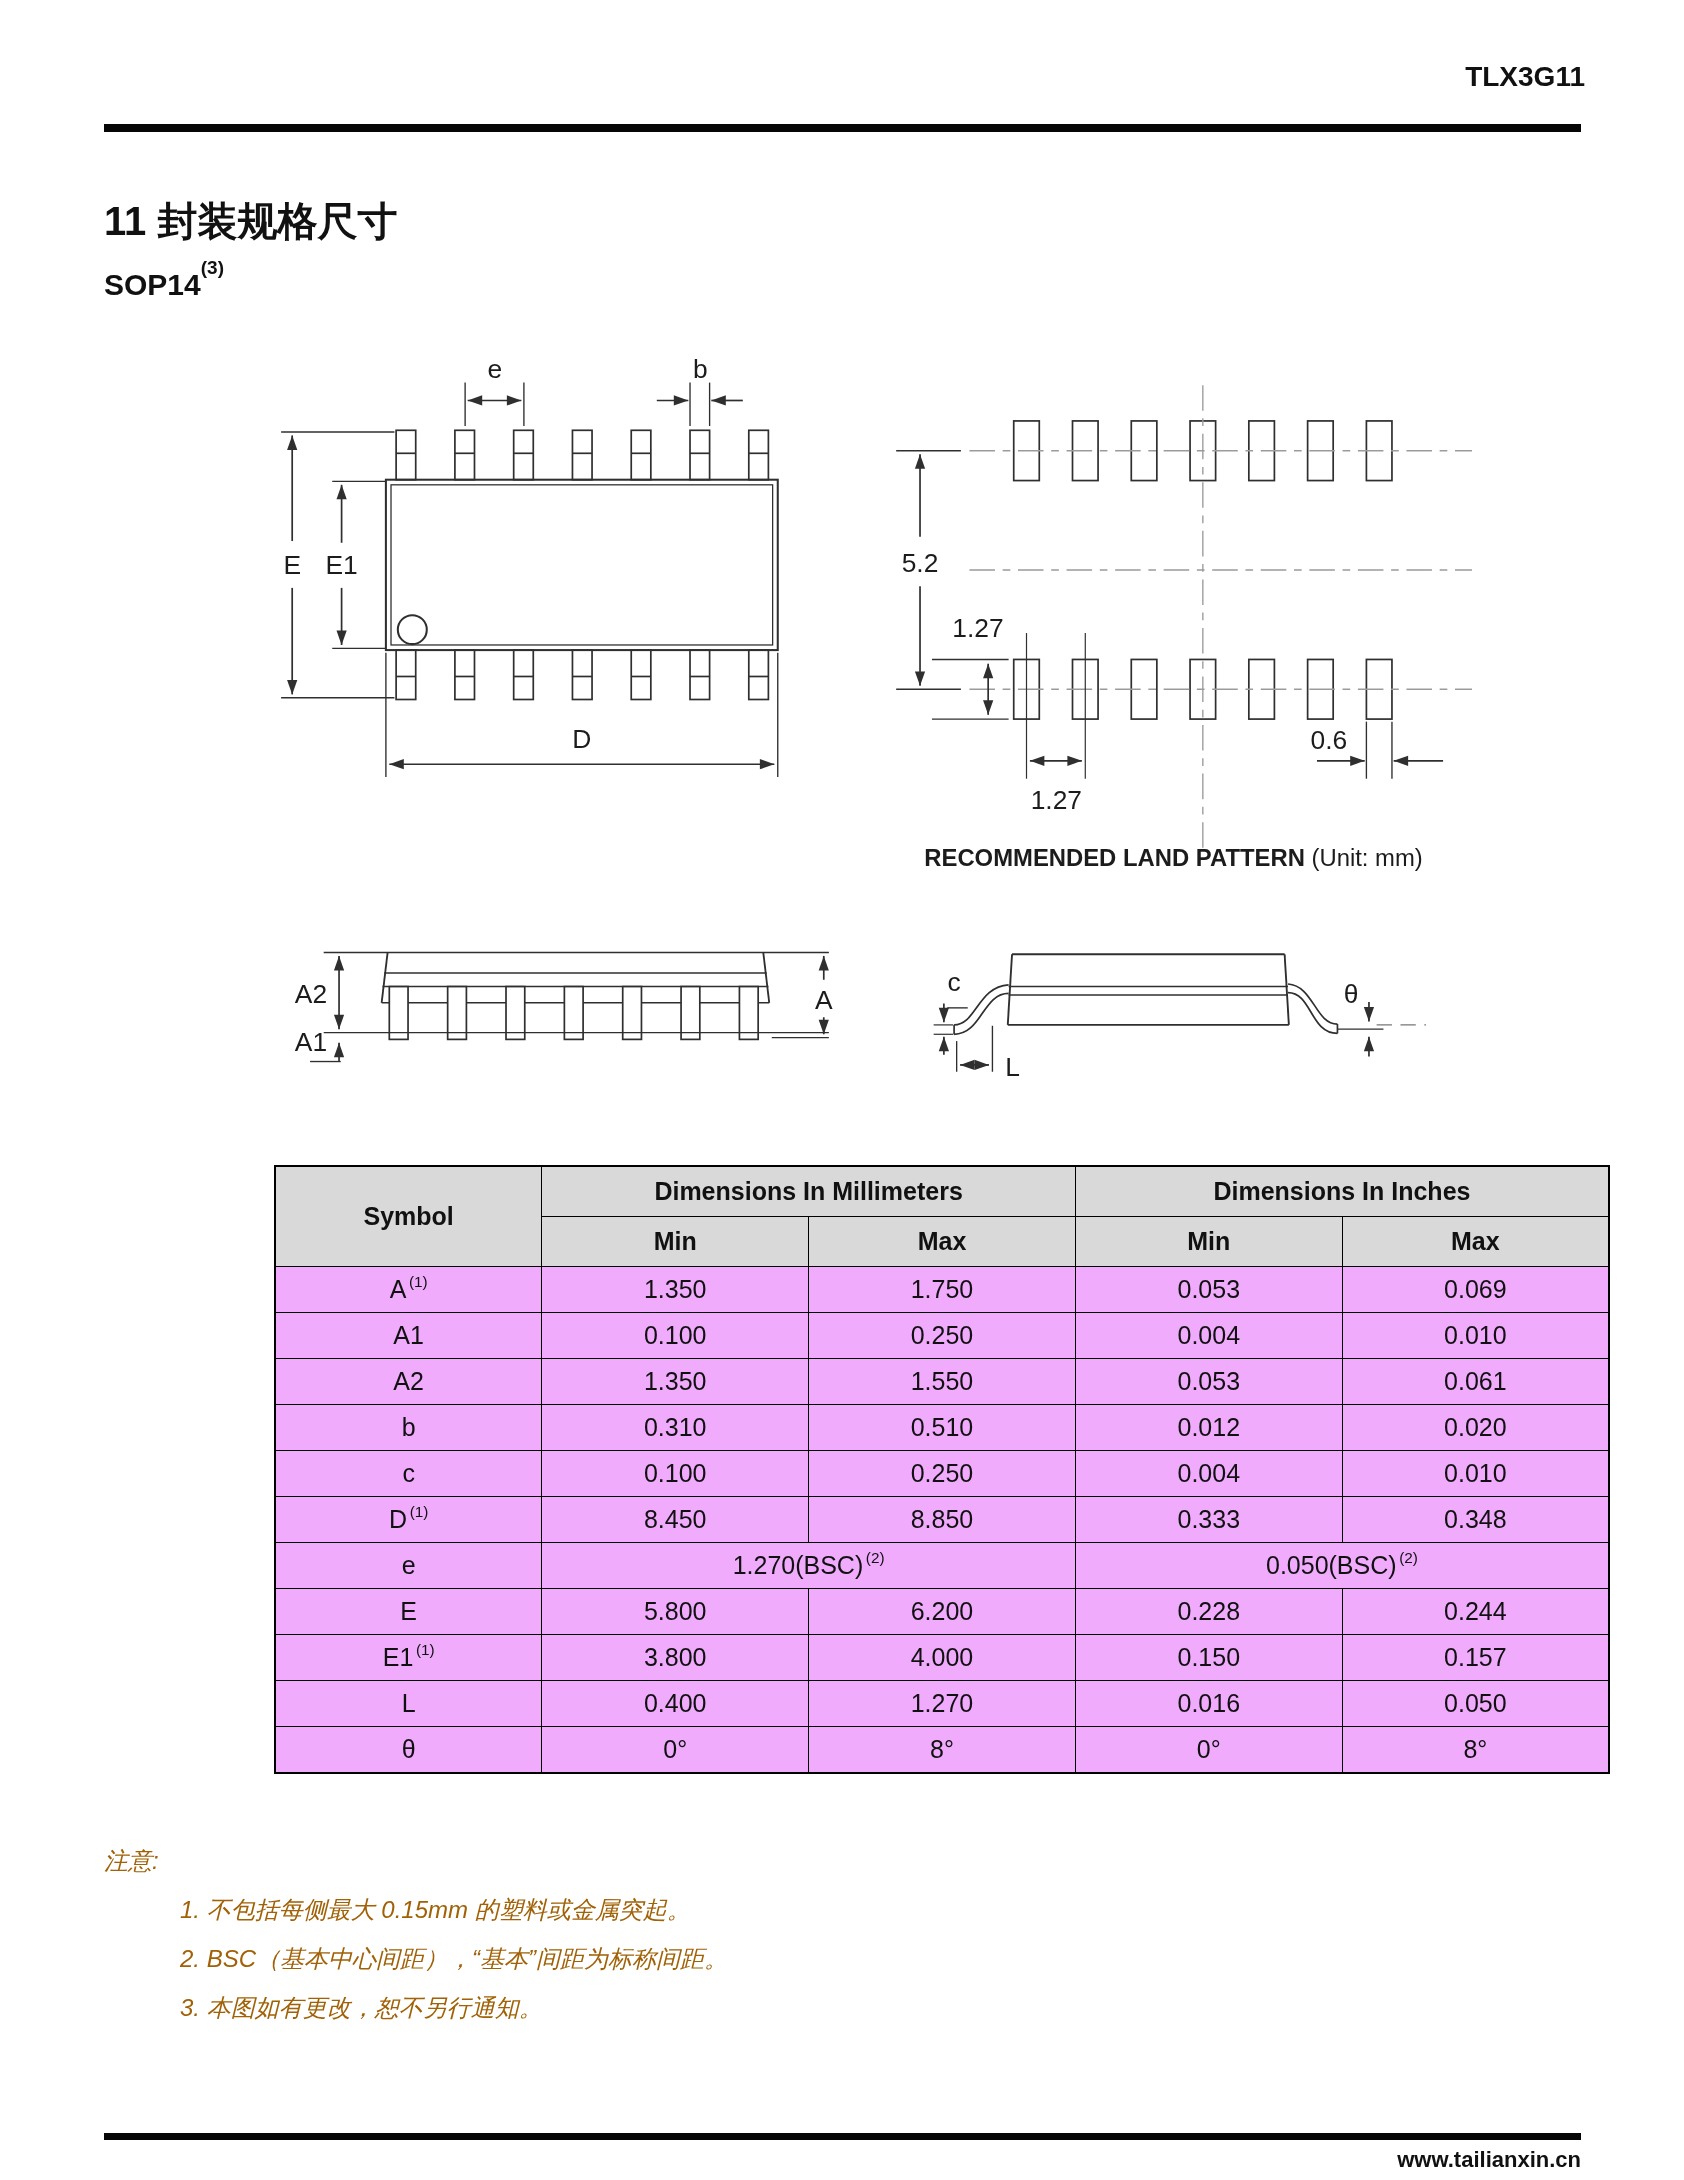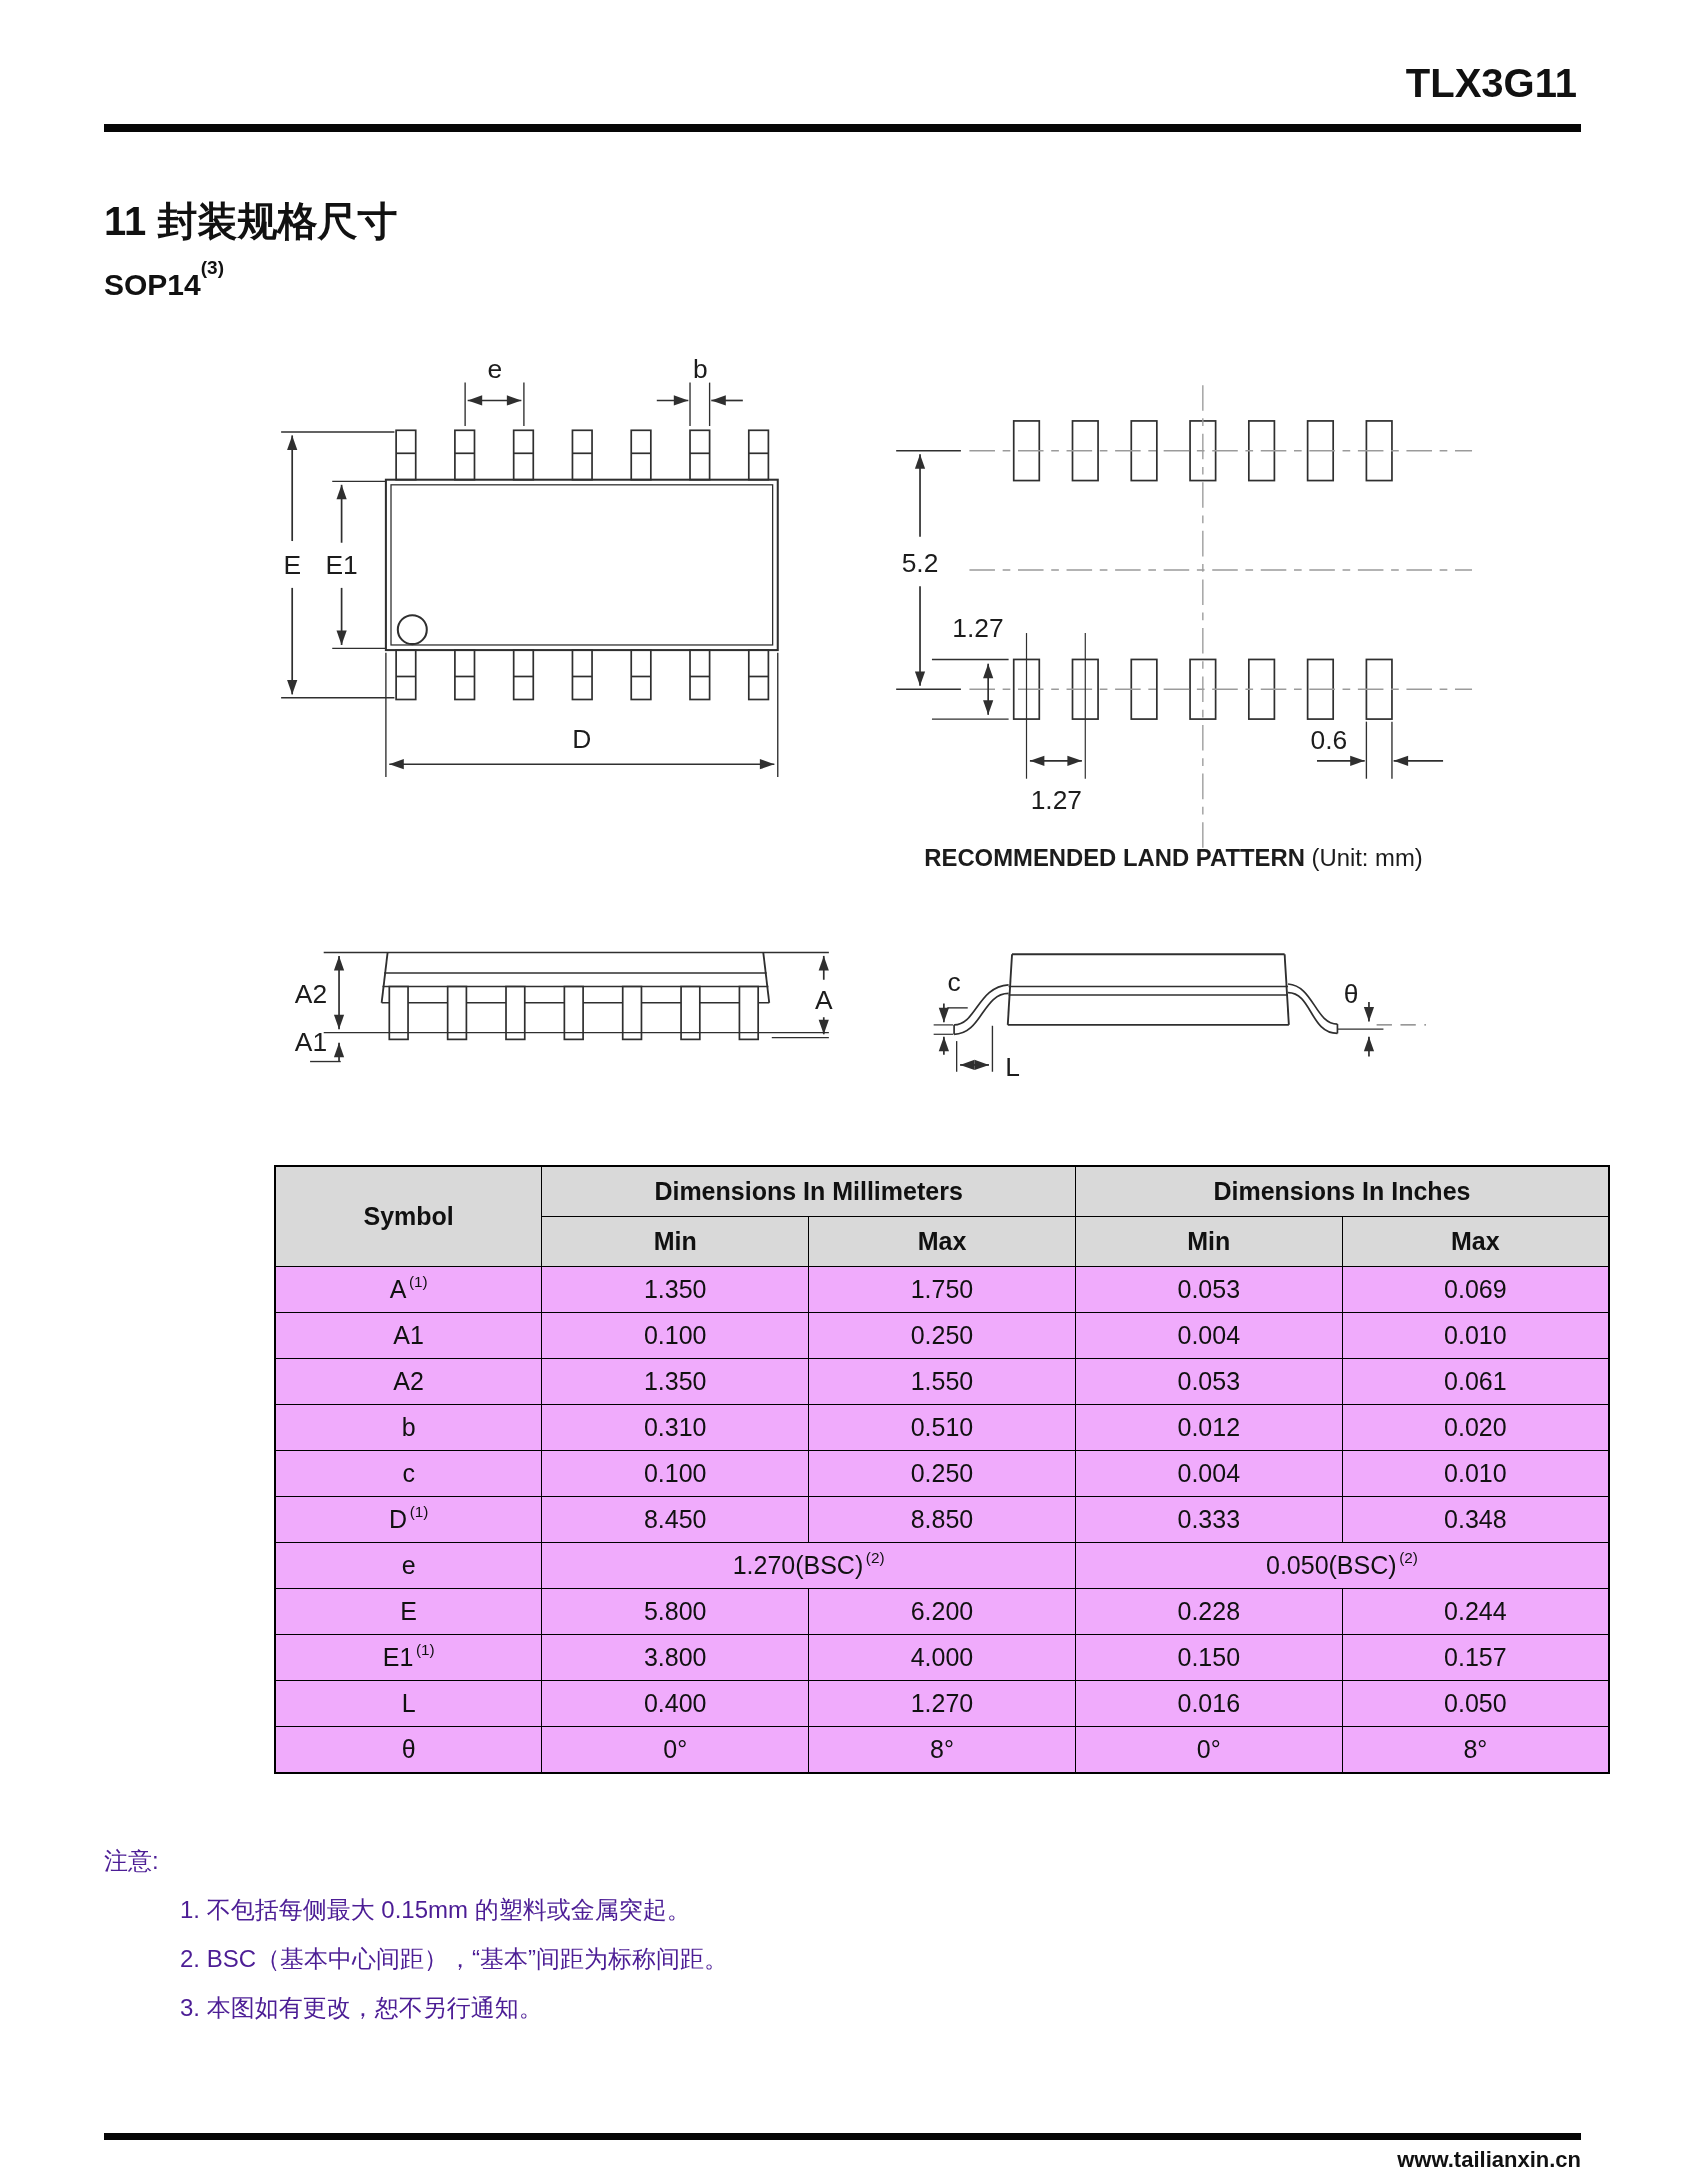--- a/index.html
+++ b/index.html
@@ -1,36 +1,36 @@
 <!DOCTYPE html>
 <html style="font-size:13.6px"><head>
 <meta charset="utf-8">
 <style>
   html,body{margin:0;padding:0;background:#e8e8e8;}
   .page{position:relative;width:1685px;height:2181px;background:#ffffff;
         font-family:"Liberation Sans",sans-serif;color:#111;overflow:hidden;margin:0 auto;}
-  .doc-title{position:absolute;top:61px;right:108px;font-size:40px;font-weight:700;letter-spacing:0;}
+  .doc-title{position:absolute;top:61px;right:100px;font-size:28px;font-weight:700;letter-spacing:0;}
   .rule-top{position:absolute;left:104px;right:104px;top:124px;height:7.7px;background:#060606;}
   .sec-title{position:absolute;left:104px;top:194px;font-size:40px;font-weight:700;margin:0;}
   .pkg{position:absolute;left:104px;top:267px;font-size:30px;font-weight:700;}
   .pkg sup{font-size:19px;position:relative;top:-10.2px;font-weight:700;}
   svg.drawings{position:absolute;left:0;top:0;width:1685px;height:2181px;pointer-events:none;}
   svg text{font-family:"Liberation Sans",sans-serif;fill:#1c1c1c;}
   .dimlab{font-size:31px;}
   .caption-bold{font-size:28px;font-weight:700;}
   .caption-normal{font-size:28px;}
 
   table.dims{position:absolute;left:274px;top:1165px;width:1336px;border-collapse:collapse;
              table-layout:fixed;text-align:center;font-size:25px;border:2.6px solid #000;}
   table.dims th,table.dims td{border:1.7px solid #000;padding:0;}
   table.dims th{background:#d9d9d9;font-weight:700;height:49px;}
   table.dims td{height:45px;background:#f0abfc;font-weight:400;}
   table.dims sup{font-size:15.3px;position:relative;top:-1.7px;margin-left:2.6px;}
 
-  .notes{position:absolute;left:104px;top:1836px;font-size:24px;line-height:49px;color:#4c1d95;}
+  .notes{position:absolute;left:104px;top:1836px;font-size:24px;line-height:49px;color:#a16207;font-style:italic;}
   .notes .item{margin-left:76px;}
   .rule-bottom{position:absolute;left:104px;right:104px;top:2133px;height:6.8px;background:#060606;}
   .page-num{position:absolute;left:8px;width:100%;top:2147px;text-align:center;font-size:33px;font-weight:700;margin-top:40px;}
   .website{position:absolute;right:104px;top:2147px;font-size:22px;font-weight:700;}
 </style>
 </head>
 <body>
 
 <div class="page">
 

